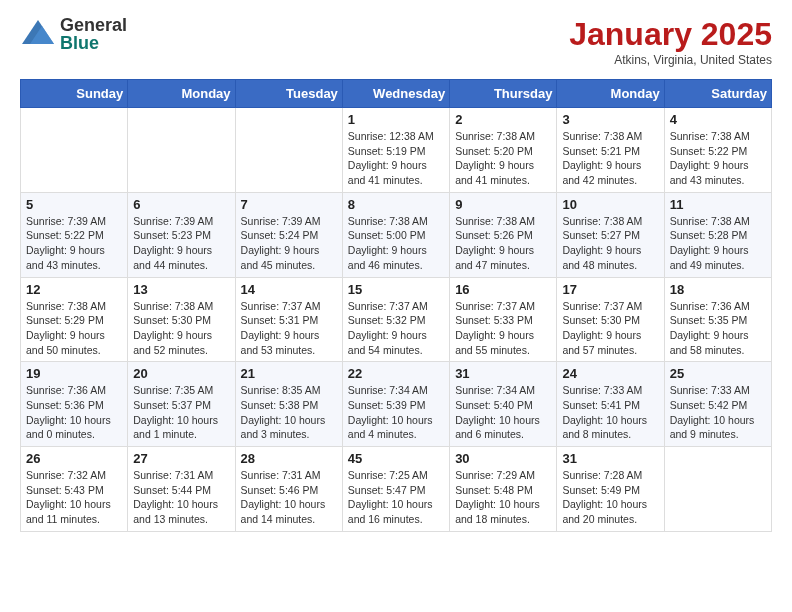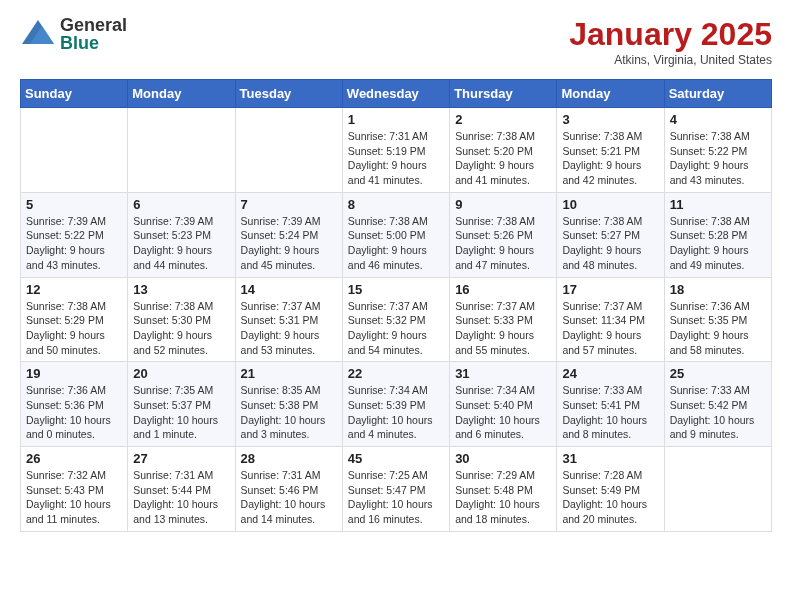--- a/index.html
+++ b/index.html
@@ -50,21 +50,21 @@
       width: 100%;
       border-collapse: collapse;
       border: 1px solid #ccc;
     }
     .calendar th {
       background-color: #3a6bc4;
       color: #fff;
       font-size: 13px;
       font-weight: bold;
       padding: 6px 4px;
-      text-align: left;
+      text-align: right;
       border: 1px solid #2a5ab4;
     }
     .calendar td {
       border: 1px solid #ddd;
       vertical-align: top;
       padding: 4px 5px;
       width: 14.28%;
       min-height: 80px;
       background: #fff;
     }
@@ -128,21 +128,21 @@
         <th>Saturday</th>
       </tr>
   </thead>
   <tbody id="calendar-body">
   <tr class="row-odd">
         <td class="empty-cell">&nbsp;</td>
         <td class="empty-cell">&nbsp;</td>
         <td class="empty-cell">&nbsp;</td>
         <td>
           <div class="day-number">1</div>
-          <div class="day-info">Sunrise: 7:31 AM
+          <div class="day-info">Sunrise: 12:38 AM
 Sunset: 5:19 PM
 Daylight: 9 hours and 41 minutes.</div>
         </td>
         <td>
           <div class="day-number">2</div>
           <div class="day-info">Sunrise: 7:38 AM
 Sunset: 5:20 PM
 Daylight: 9 hours and 41 minutes.</div>
         </td>
         <td>
@@ -229,21 +229,21 @@
         </td>
         <td>
           <div class="day-number">16</div>
           <div class="day-info">Sunrise: 7:37 AM
 Sunset: 5:33 PM
 Daylight: 9 hours and 55 minutes.</div>
         </td>
         <td>
           <div class="day-number">17</div>
           <div class="day-info">Sunrise: 7:37 AM
-Sunset: 11:34 PM
+Sunset: 5:30 PM
 Daylight: 9 hours and 57 minutes.</div>
         </td>
         <td>
           <div class="day-number">18</div>
           <div class="day-info">Sunrise: 7:36 AM
 Sunset: 5:35 PM
 Daylight: 9 hours and 58 minutes.</div>
         </td>
       </tr>
       <tr class="row-even">

